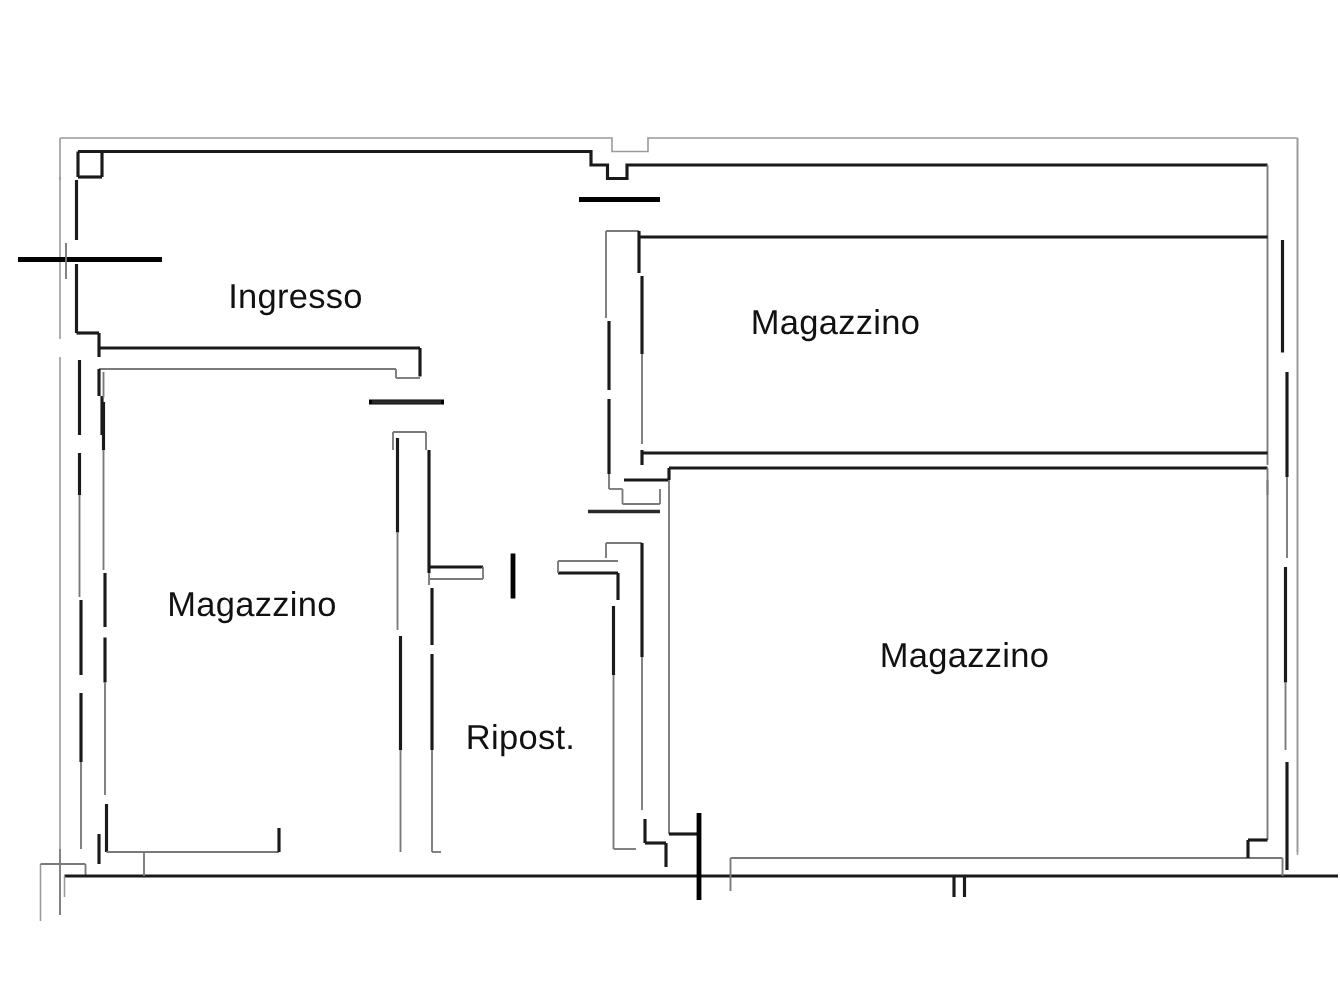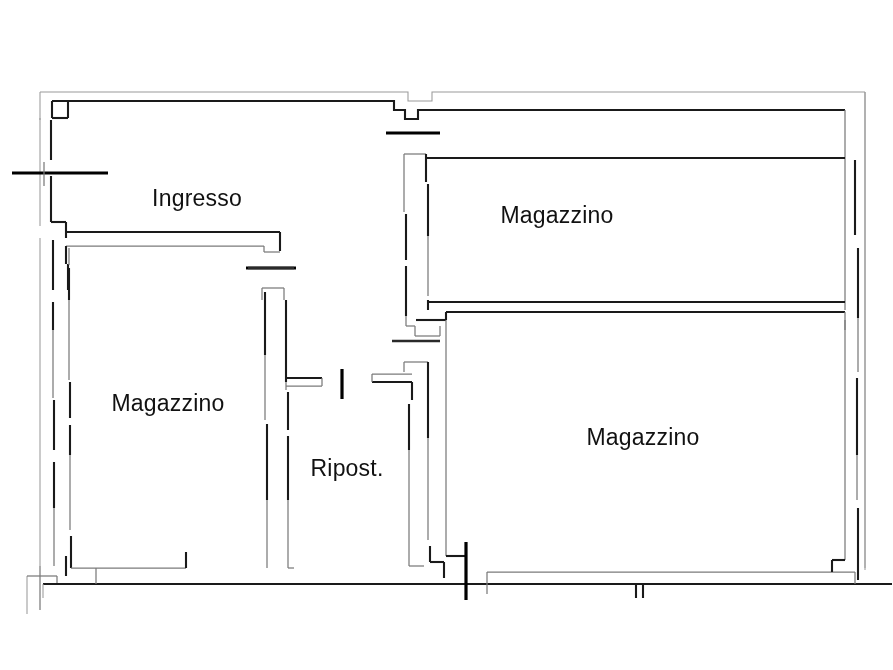--- a/index.html
+++ b/index.html
@@ -278,17 +278,17 @@
     </g>
 
   </svg>
 
   <div class="room-label" style="left:197px; top:158px;margin-top:40px;">Ingresso</div>
 
   <div class="room-label" style="left:557px; top:215px;">Magazzino</div>
 
   <div class="room-label" style="left:168px; top:403px;">Magazzino</div>
 
-  <div class="room-label" style="left:347px; top:468px;">Ripost.</div>
+  <div class="room-label" style="left:347px; top:492px;">Ripost.</div>
 
   <div class="room-label" style="left:643px; top:437px;">Magazzino</div>
 
 </div>
 
 </body></html>

